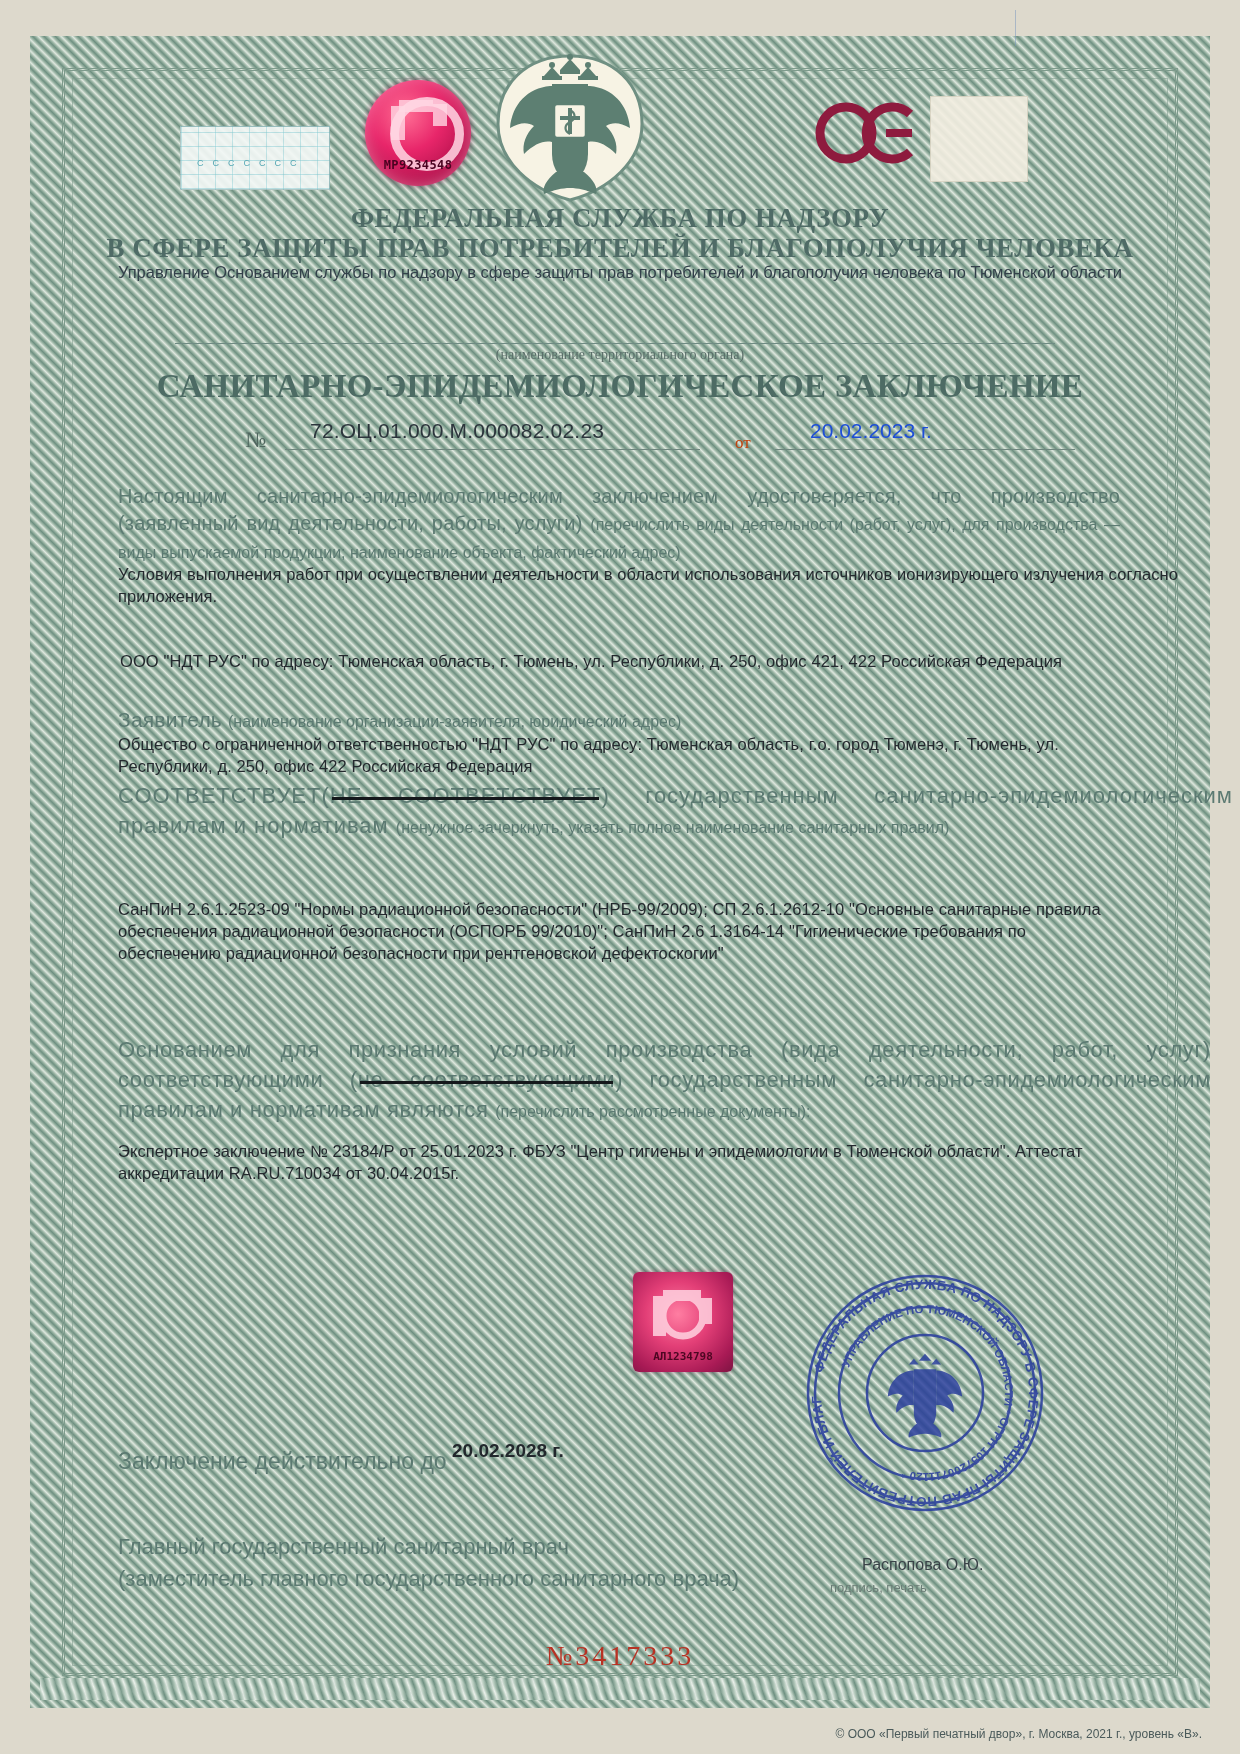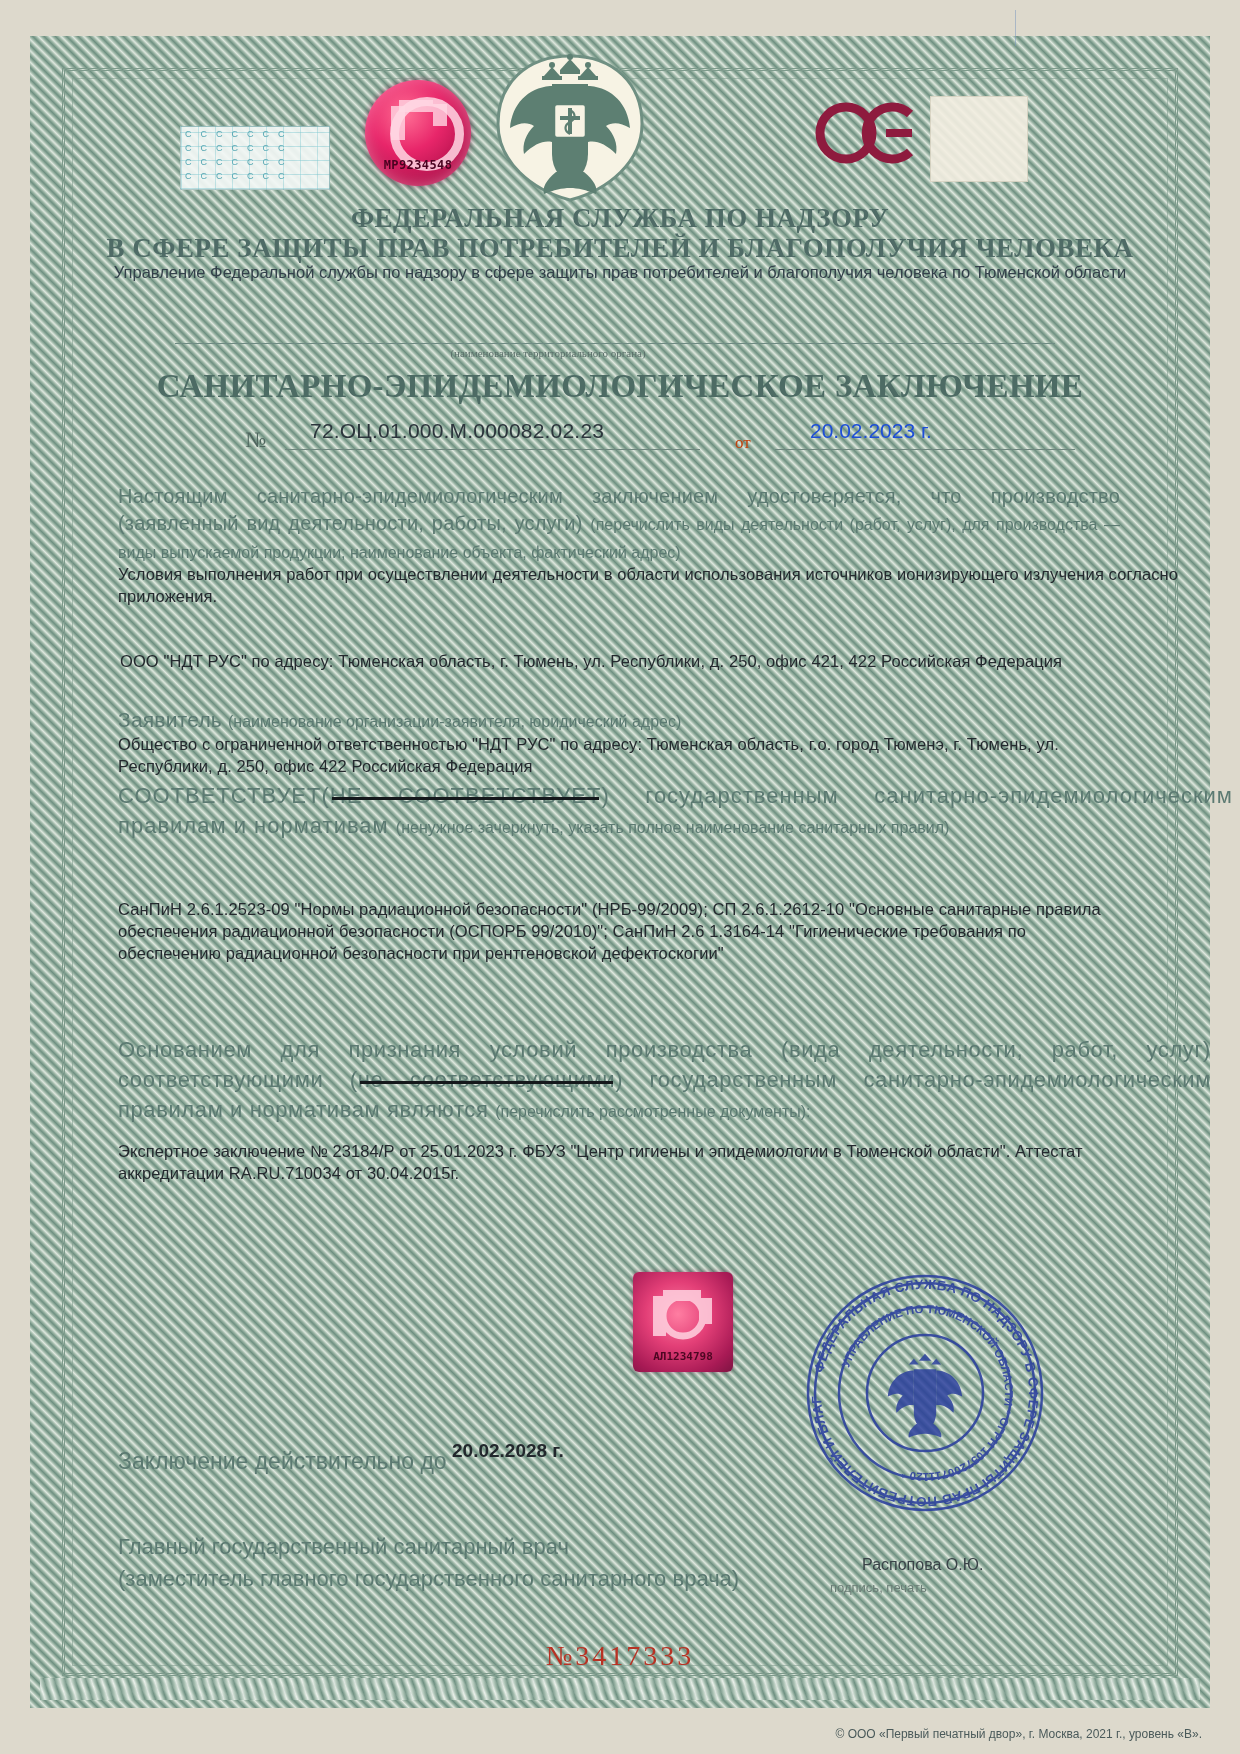--- a/index.html
+++ b/index.html
@@ -122,21 +122,21 @@
     width: 148px; height: 62px;
     background:
       repeating-linear-gradient(0deg, rgba(120,200,210,.45) 0px, rgba(120,200,210,.45) 1px, transparent 1px, transparent 14px),
       repeating-linear-gradient(90deg, rgba(120,200,210,.4) 0px, rgba(120,200,210,.4) 1px, transparent 1px, transparent 17px),
       #f3f8f6;
     border: 1px solid rgba(110,150,150,.5);
     opacity: .92;
     overflow: hidden;
     font-size: 9px; color: #4fa6b4;
   }
-  .sticker-patch .row { letter-spacing: 9px; padding-left: 4px; line-height: 14px; }
+  .sticker-patch .row { letter-spacing: 9px; padding-left: 16px; line-height: 14px; margin-top: 29px; }
 
   .se-logo {
     position: absolute; left: 812px; top: 100px;
     width: 110px; height: 66px;
   }
   .blank-patch {
     position: absolute; left: 930px; top: 96px;
     width: 96px; height: 84px;
     background: #f4efe2;
     border: 1px solid rgba(150,140,110,.25);
@@ -157,24 +157,24 @@
     top: 262px;
     text-align: center;
     font-size: 16.5px; line-height: 21px;
     color: #33404a;
   }
   .rule-1 {
     position: absolute; left: 175px; width: 880px; top: 343px;
     border-top: 1px solid #6f8b83;
   }
   .caption-1 {
-    position: absolute; left: 0; width: 1084px; top: 347px;
+    position: absolute; left: 0; width: 1240px; top: 347px;
     text-align: center;
     font-family: "Liberation Serif", serif;
-    font-size: 11px; color: #5b6f6a; padding-left: 6px;
+    font-size: 14px; color: #5b6f6a;
   }
   .h2 {
     position: absolute; left: 0; width: 1240px; top: 368px;
     text-align: center;
     font-family: "Liberation Serif", serif;
     font-weight: bold; font-size: 33px;
     color: #4d6b64; letter-spacing: .3px;
   }
 
   
@@ -365,21 +365,21 @@
     <svg class="se-logo" viewBox="0 0 110 66">
       <circle cx="34" cy="33" r="26" fill="none" stroke="#8e1b3e" stroke-width="9"></circle>
       <path d="M98 14 A26 26 0 1 0 98 52" fill="none" stroke="#8e1b3e" stroke-width="9"></path>
       <rect x="74" y="29" width="26" height="8" fill="#8e1b3e"></rect>
     </svg>
 
     <div class="blank-patch"></div>
 
     <div class="h1 title-a">ФЕДЕРАЛЬНАЯ СЛУЖБА ПО НАДЗОРУ</div>
     <div class="h1 title-b">В СФЕРЕ ЗАЩИТЫ ПРАВ ПОТРЕБИТЕЛЕЙ И БЛАГОПОЛУЧИЯ  ЧЕЛОВЕКА</div>
-    <div class="org-line">Управление Федеральной службы по надзору в сфере защиты прав потребителей и благополучия человека по Тюменской области</div>
+    <div class="org-line">Управление Основанием службы по надзору в сфере защиты прав потребителей и благополучия человека по Тюменской области</div>
 
     <div class="rule-1"></div>
     <div class="caption-1">(наименование территориального органа)</div>
 
     <div class="h2">САНИТАРНО-ЭПИДЕМИОЛОГИЧЕСКОЕ ЗАКЛЮЧЕНИЕ</div>
 
     <div class="numrow">
       <div class="num-label">№</div>
       <div class="num-value">72.ОЦ.01.000.М.000082.02.23</div>
       <div class="num-rule-a"></div>

